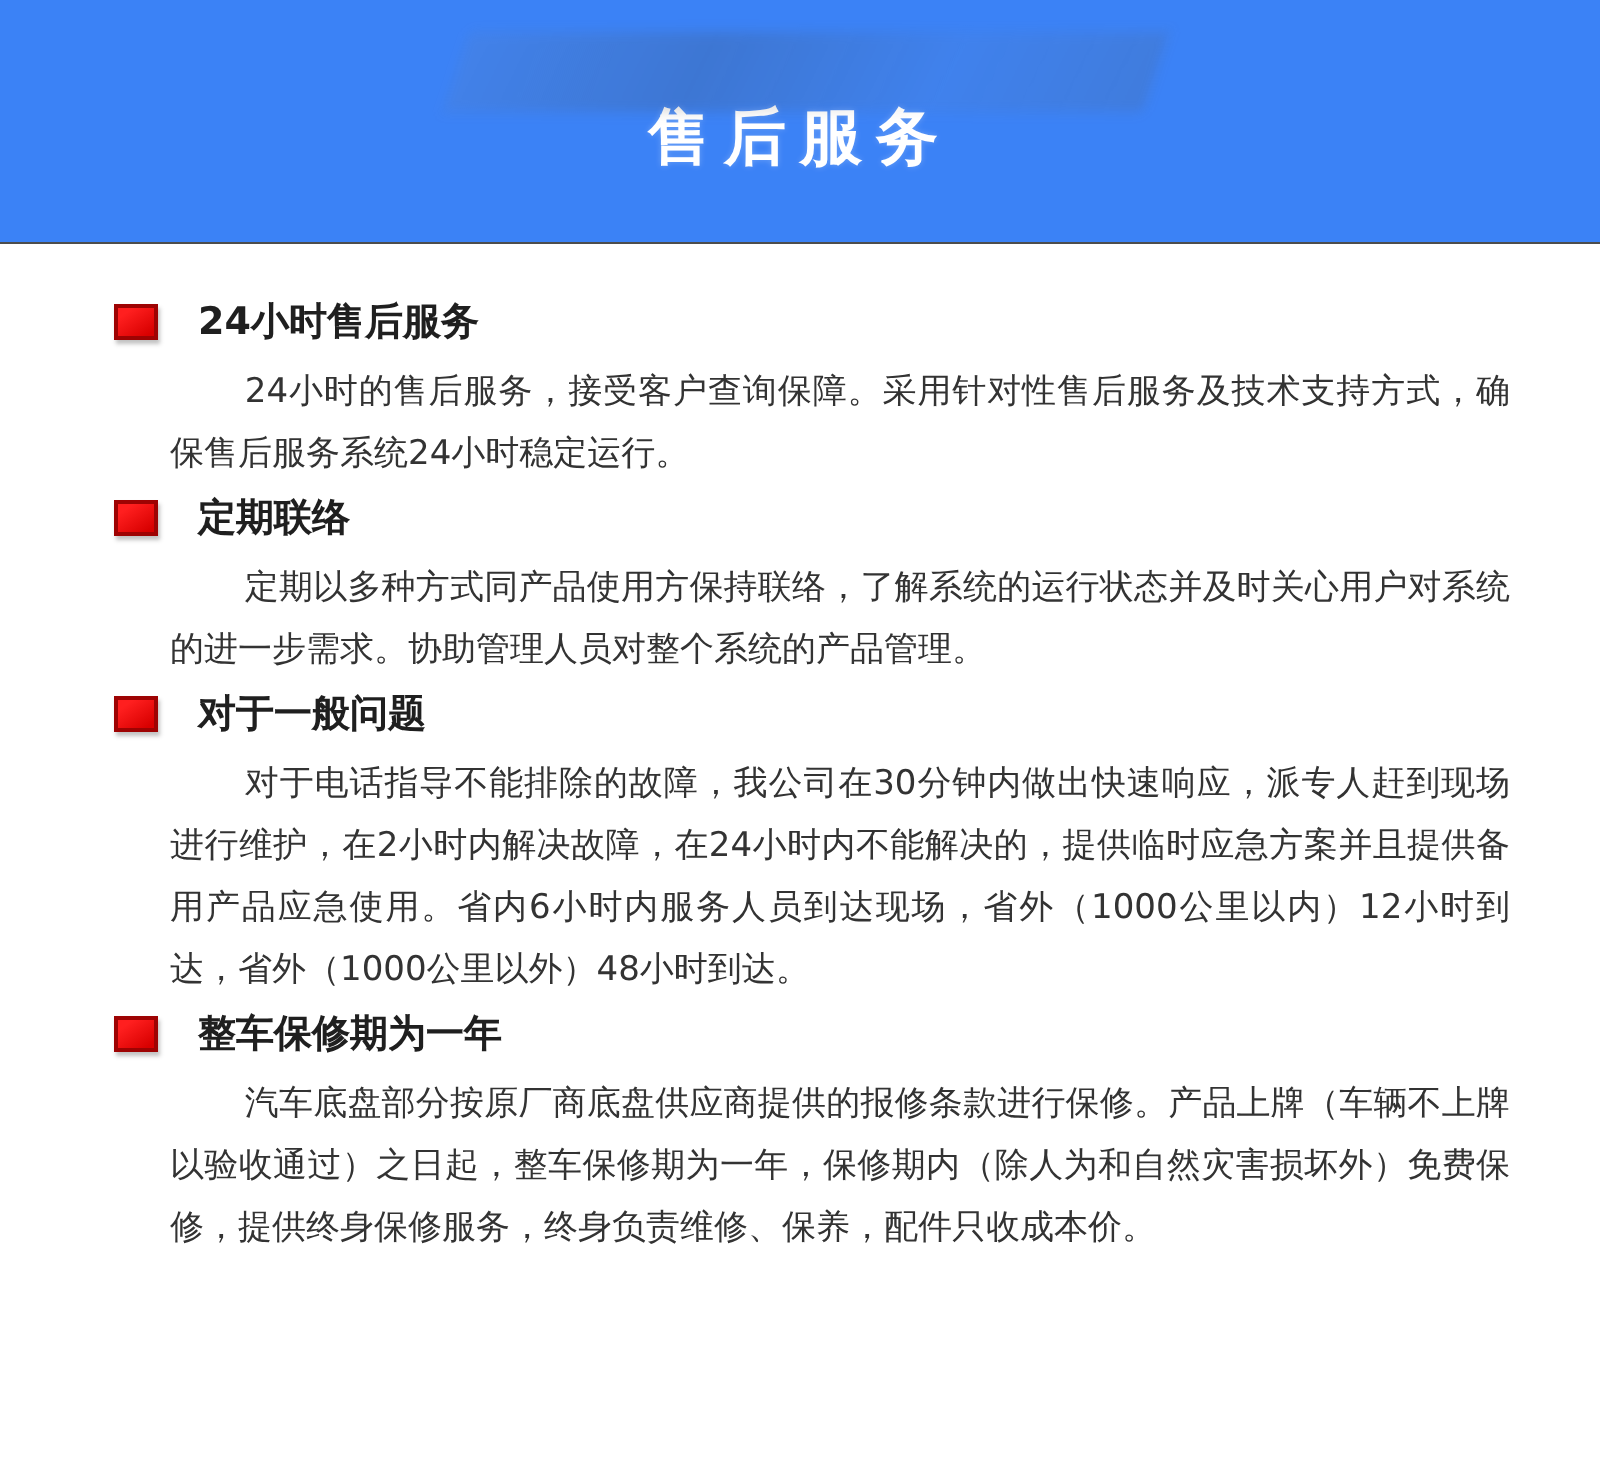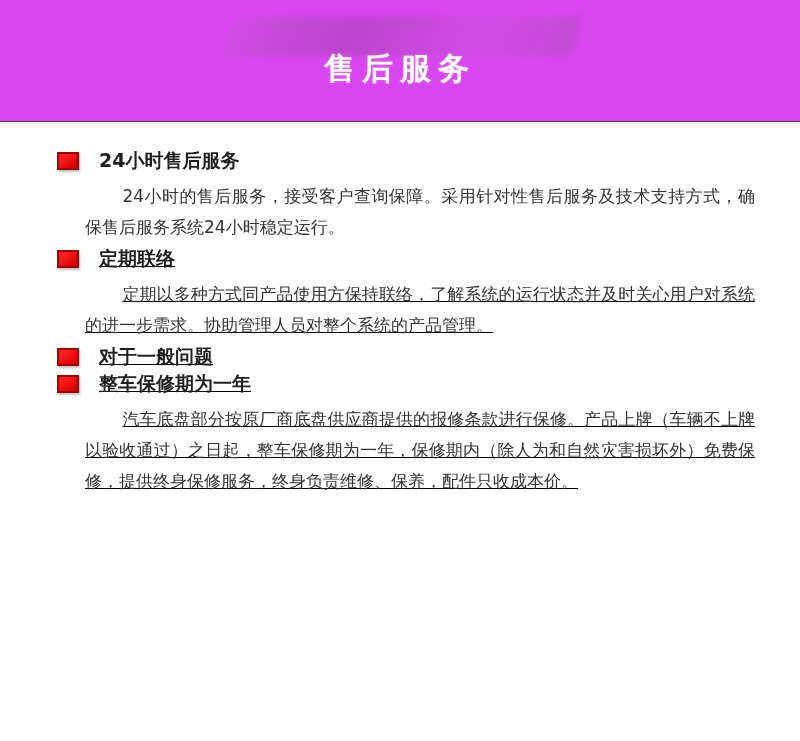--- a/index.html
+++ b/index.html
@@ -7,21 +7,21 @@
     position: relative;
     width: 800px;
     height: 741px;
     background: #ffffff;
     overflow: hidden;
     font-family: "DejaVu Sans", "Liberation Sans", sans-serif;
   }
   .hero {
     position: relative;
     height: 122px;
-    background: #d946ef;
+    background: #3b82f6;
     border-bottom: 1px solid #4d4d4d;
     box-sizing: border-box;
     display: flex;
     align-items: center;
     justify-content: center;
   }
   .hero-title {
     margin: 0;
     padding-top: 16px;
     color: #ffffff;
@@ -39,21 +39,21 @@
     background: linear-gradient(100deg,
       rgba(130,130,130,0.10) 0%,
       rgba(70,70,70,0.20) 35%,
       rgba(120,120,120,0.08) 70%,
       rgba(90,90,90,0.16) 100%);
     filter: blur(3px);
     transform: skewX(-18deg);
     pointer-events: none;
   }
   .content { padding: 28px 45px 0 85px; }
-  .section + .section { margin-top: 5px; text-decoration: underline; }
+  .section + .section { margin-top: 5px; }
   .sec-head {
     display: flex;
     align-items: center;
     gap: 16px;
     margin-left: -28px;
     height: 22px;
   }
   .bullet {
     flex: none;
     width: 22px;
@@ -105,20 +105,21 @@
         <h2 class="sec-title">定期联络</h2>
       </div>
       <p class="para">定期以多种方式同产品使用方保持联络，了解系统的运行状态并及时关心用户对系统的进一步需求。协助管理人员对整个系统的产品管理。</p>
     </section>
 
     <section class="section">
       <div class="sec-head">
         <span class="bullet"></span>
         <h2 class="sec-title">对于一般问题</h2>
       </div>
+      <p class="para">对于电话指导不能排除的故障，我公司在30分钟内做出快速响应，派专人赶到现场进行维护，在2小时内解决故障，在24小时内不能解决的，提供临时应急方案并且提供备用产品应急使用。省内6小时内服务人员到达现场，省外（1000公里以内）12小时到达，省外（1000公里以外）48小时到达。</p>
     </section>
 
     <section class="section">
       <div class="sec-head">
         <span class="bullet"></span>
         <h2 class="sec-title">整车保修期为一年</h2>
       </div>
       <p class="para">汽车底盘部分按原厂商底盘供应商提供的报修条款进行保修。产品上牌（车辆不上牌以验收通过）之日起，整车保修期为一年，保修期内（除人为和自然灾害损坏外）免费保修，提供终身保修服务，终身负责维修、保养，配件只收成本价。</p>
     </section>
 

